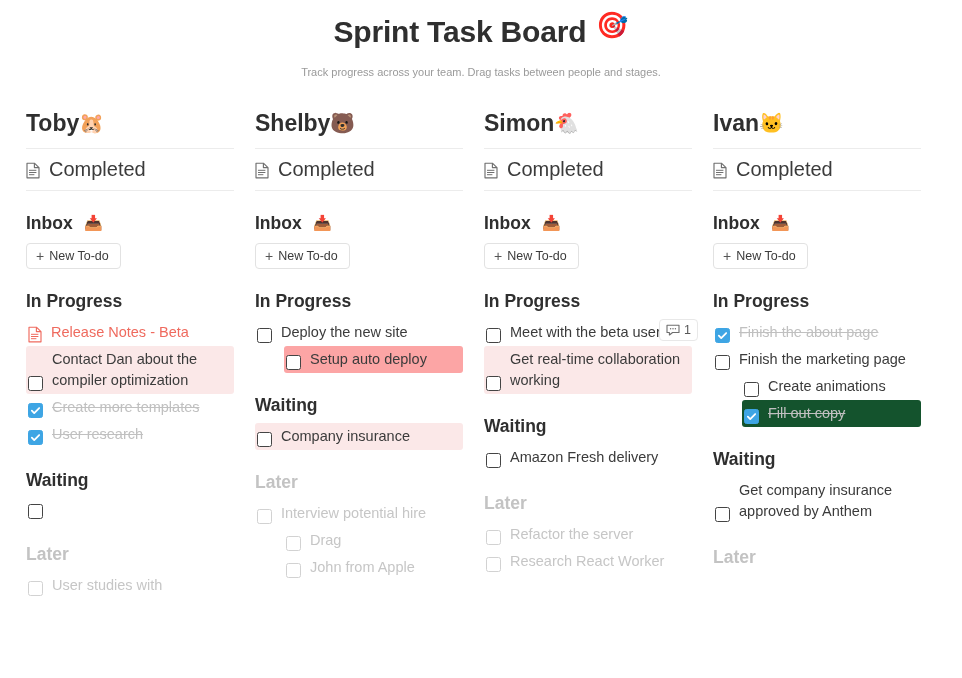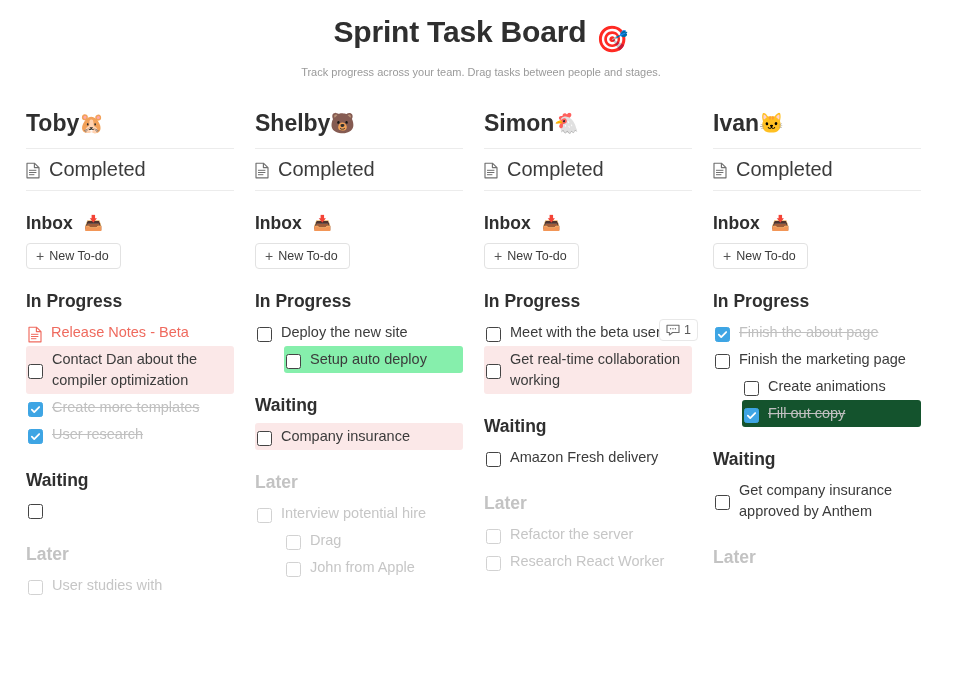--- a/index.html
+++ b/index.html
@@ -10,21 +10,21 @@
     font-family: "Liberation Sans", sans-serif;
     overflow: hidden;
   }
   .page { width: 962px; height: 678px; position: relative; overflow: hidden; }
 
   
   .header { padding-top: 12px; text-align: center; }
   .page-title {
     font-size: 30px; font-weight: bold; color: #2f2f2f;
     letter-spacing: -0.2px; line-height: 40px;
-    display: flex; justify-content: center; align-items: flex-end; gap: 10px;
+    display: flex; justify-content: center; align-items: flex-start; gap: 10px;
   }
   .title-emoji { font-size: 26px; line-height: 1; }
   .page-subtitle {
     margin-top: 10px; font-size: 11px; color: #9a9a9a; line-height: 20px;
   }
 
   
   .board {
     display: flex; margin-top: 26px; padding: 0 26px;
     align-items: flex-start; gap: 0;
@@ -59,28 +59,28 @@
     display: inline-flex; align-items: center; gap: 5px;
     border: 1px solid #e2e2e2; border-radius: 4px;
     background: #fff; padding: 5px 11px 5px 9px;
     font-size: 12.5px; color: #3b3b3b; cursor: pointer;
     margin-top: 2px;
   }
   .newtodo .plus { font-size: 14px; color: #555; line-height: 1; }
 
   
   .task {
-    display: flex; align-items: center; gap: 9px;
+    display: flex; align-items: flex-end; gap: 9px;
     padding: 3px 6px 3px 2px; border-radius: 3px;
     font-size: 14.5px; line-height: 21px; color: #3b3b3b;
     position: relative;
   }
   .task.indent1 { margin-left: 29px; }
   .task.hl-pink { background: #fbe8e8; }
-  .task.hl-cream { background: #86efac; }
+  .task.hl-cream { background: #fca5a5; }
   .task.hl-grey  { background: #14532d; }
   .task.dim { color: #c6c6c6; }
   .task.done .label { text-decoration: line-through; color: #c0c0c0; }
   .task.dim .label { color: #c6c6c6; }
 
   .cb {
     width: 15px; height: 15px; flex: 0 0 15px; margin-top: 3px;
     border: 1.6px solid #444; border-radius: 2.5px; background: #fff;
   }
   .task.dim .cb { border-color: #d2d2d2; }

